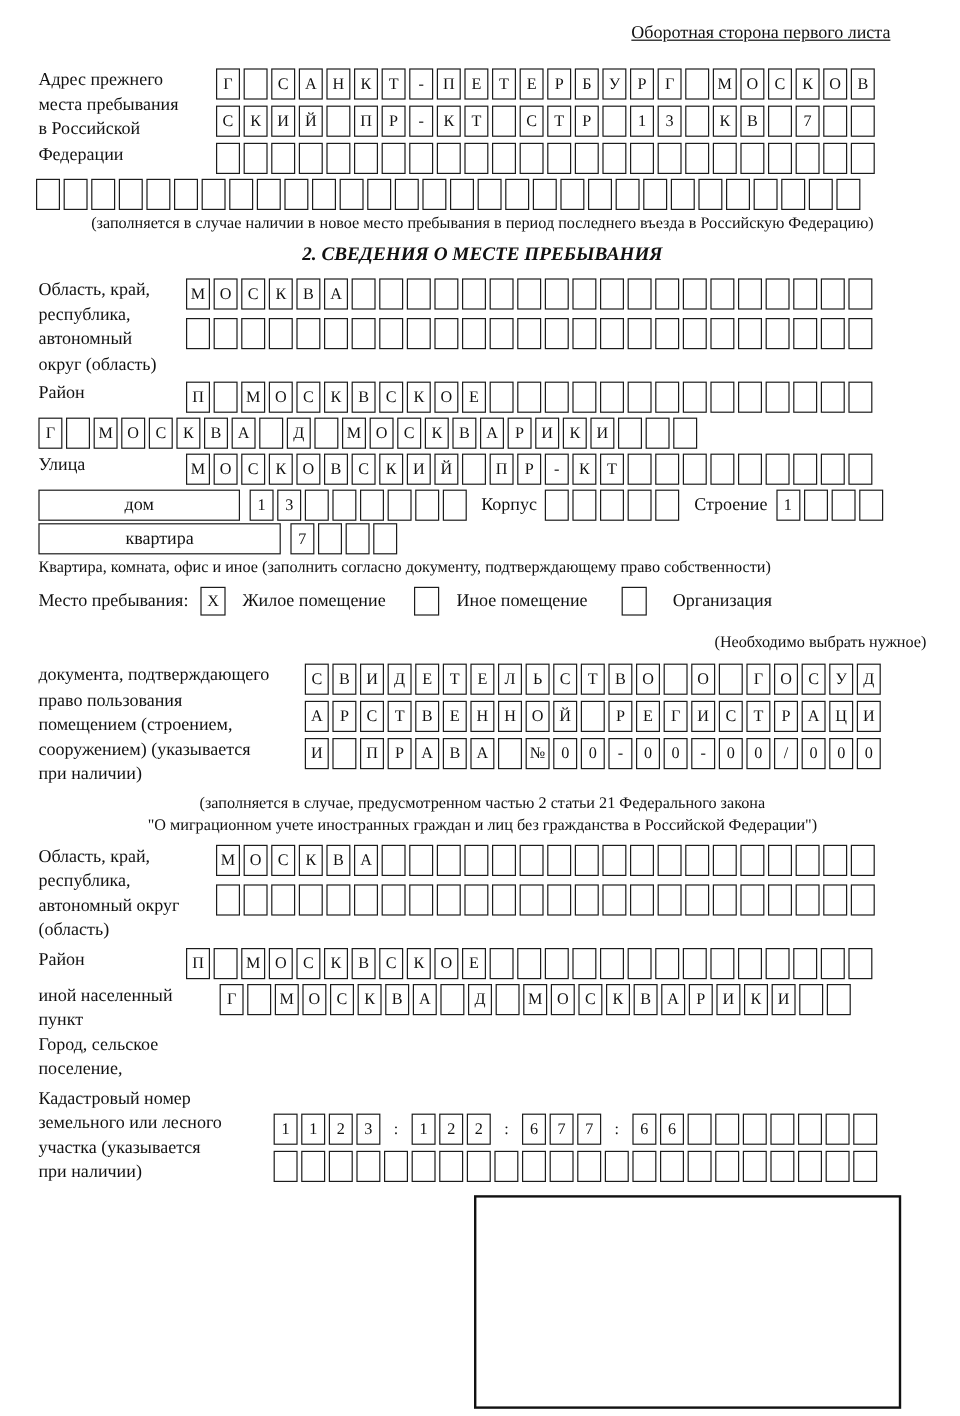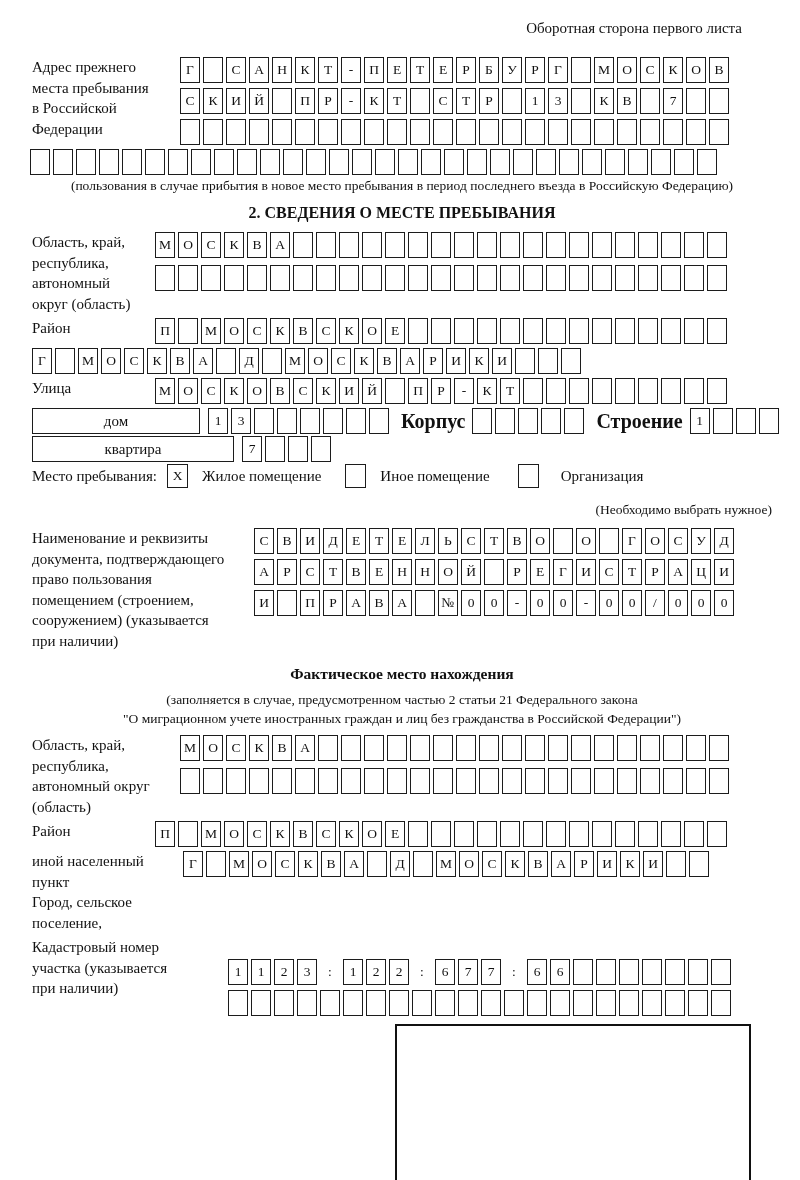--- a/index.html
+++ b/index.html
@@ -1,33 +1,33 @@
 <!DOCTYPE html>
 <html><head>
 <meta charset="utf-8">
 <style>
   html,body{margin:0;padding:0;background:#fff;}
   body{width:800px;height:1180px;overflow:hidden;font-family:"Liberation Serif",serif;color:#111;}
   .page{padding:20px 28px 0 32px;}
-  .hdr{text-align:right;font-size:15px;padding-right:30px;margin-bottom:20px;}
+  .hdr{text-align:right;font-size:15px;padding-right:30px;margin-bottom:20px;text-decoration:underline;}
   .frow{display:flex;align-items:flex-start;margin-bottom:4px;}
   .flabel{font-size:15px;line-height:20.5px;flex:none;}
   .cells{display:flex;flex:none;}
   .cell{width:18px;height:24px;border:1.5px solid #1c1c1c;margin-right:3px;flex:none;display:flex;align-items:center;justify-content:center;font-size:13.5px;line-height:1;}
   .cell.sep{border-color:transparent;}
   .stack .cells{margin-bottom:7px;}
   .w148{width:148px;}.w123{width:123px;}.w151{width:151px;}.w222{width:222px;}.w196{width:196px;}
   .caption{font-size:13.5px;line-height:17px;}
   .center{text-align:center;}
-  .sec-title{font-size:16px;font-weight:bold;text-align:center;margin:10px 0 10px 0;}
+  .sec-title{font-size:16px;font-weight:bold;text-align:center;margin:10px 0 10px 0;font-style:italic;}
   .sub-title{font-size:15.5px;font-weight:bold;text-align:center;margin:14px 0 8px 0;}
   .labelbox{border:1.5px solid #1c1c1c;height:24px;display:flex;align-items:center;justify-content:center;font-size:15px;flex:none;margin-right:8px;text-align:right;}
   .lb-dom{width:166px;}
   .lb-kv{width:200px;}
-  .inline-label{font-size:20px;line-height:26px;margin:0 7px 0 9px;flex:none;font-weight:bold;}
+  .inline-label{font-size:15px;line-height:26px;margin:0 7px 0 9px;flex:none;}
   .place-row{align-items:center;margin-bottom:14px;}
   .place-row .txt{font-size:15px;margin-right:10px;}
   .cbox{width:19px;height:22px;border:1.5px solid #1c1c1c;display:inline-flex;align-items:center;justify-content:center;font-size:13.5px;margin-right:14px;flex:none;}
   .note{font-size:13.5px;margin:0 0 10px 172px;text-align:right;}
   .mb2{margin-bottom:2px;}.mb6{margin-bottom:6px;}.mb8{margin-bottom:8px;}
   .stamp{width:352px;height:174px;border:2px solid #111;margin:8px 0 6px 363px;}
 </style>
 </head>
 <body>
 
@@ -150,21 +150,21 @@
         <span class="cell"></span>
         <span class="cell"></span>
         <span class="cell"></span>
         <span class="cell"></span>
         <span class="cell"></span>
         <span class="cell"></span>
         <span class="cell"></span>
         <span class="cell"></span>
       </div>
   </div>
-  <div class="caption center mb6">(пользования в случае прибытия в новое место пребывания в период последнего въезда в Российскую Федерацию)</div>
+  <div class="caption center mb6">(заполняется в случае наличии в новое место пребывания в период последнего въезда в Российскую Федерацию)</div>
 
   <div class="sec-title">2. СВЕДЕНИЯ О МЕСТЕ ПРЕБЫВАНИЯ</div>
 
   <div class="frow">
     <div class="flabel w123">
         <div>Область, край,</div>
         <div>республика,</div>
         <div>автономный</div>
         <div>округ (область)</div>
       </div>
@@ -348,35 +348,35 @@
 
   <div class="frow mb2">
     <div class="labelbox lb-kv">квартира</div>
     <div class="cells">
         <span class="cell">7</span>
         <span class="cell"></span>
         <span class="cell"></span>
         <span class="cell"></span>
       </div>
   </div>
+  <div class="caption mb8">Квартира, комната, офис и иное (заполнить согласно документу, подтверждающему право собственности)</div>
 
   <div class="frow place-row">
     <span class="txt">Место пребывания:</span>
     <span class="cbox">X</span>
     <span class="txt" style="margin-right:24px;">Жилое помещение</span>
     <span class="cbox"></span>
     <span class="txt" style="margin-right:28px;">Иное помещение</span>
     <span class="cbox" style="margin-right:22px;"></span>
     <span class="txt">Организация</span>
   </div>
   <div class="note">(Необходимо выбрать нужное)</div>
 
   <div class="frow">
     <div class="flabel w222">
-        <div>Наименование и реквизиты</div>
         <div>документа, подтверждающего</div>
         <div>право пользования</div>
         <div>помещением (строением,</div>
         <div>сооружением) (указывается</div>
         <div>при наличии)</div>
       </div>
     <div class="stack">
       <div class="cells" style="margin-bottom:5px;">
           <span class="cell">С</span>
           <span class="cell">В</span>
@@ -442,21 +442,20 @@
           <span class="cell">0</span>
           <span class="cell">0</span>
           <span class="cell">/</span>
           <span class="cell">0</span>
           <span class="cell">0</span>
           <span class="cell">0</span>
         </div>
     </div>
   </div>
 
-  <div class="sub-title">Фактическое место нахождения</div>
   <div class="caption center mb2">(заполняется в случае, предусмотренном частью 2 статьи 21 Федерального закона</div>
   <div class="caption center mb8">"О миграционном учете иностранных граждан и лиц без гражданства в Российской Федерации")</div>
 
   <div class="frow">
     <div class="flabel w148">
         <div>Область, край,</div>
         <div>республика,</div>
         <div>автономный округ</div>
         <div>(область)</div>
       </div>
@@ -575,20 +574,21 @@
         <span class="cell">К</span>
         <span class="cell">И</span>
         <span class="cell"></span>
         <span class="cell"></span>
       </div>
   </div>
 
   <div class="frow">
     <div class="flabel w196">
         <div>Кадастровый номер</div>
+        <div>земельного или лесного</div>
         <div>участка (указывается</div>
         <div>при наличии)</div>
       </div>
     <div class="stack" style="padding-top:22px;">
       <div class="cells" style="margin-bottom:5px;">
           <span class="cell">1</span>
           <span class="cell">1</span>
           <span class="cell">2</span>
           <span class="cell">3</span>
           <span class="cell sep">:</span>

